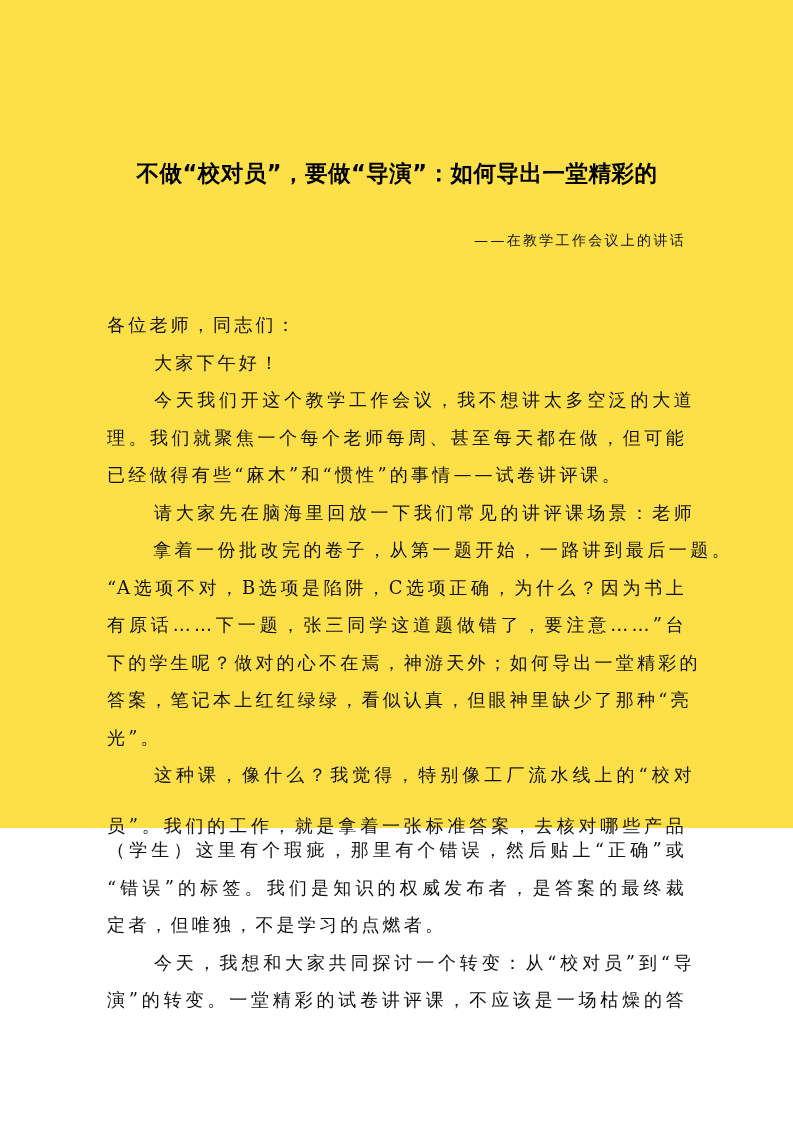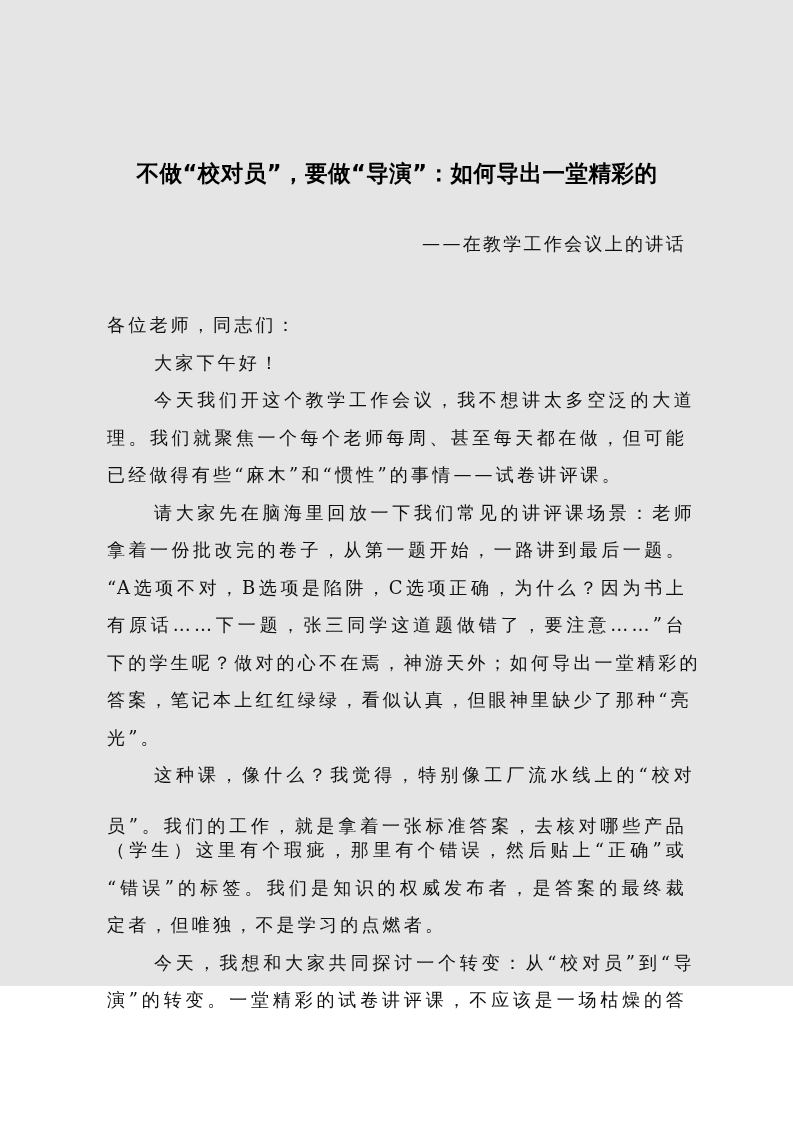--- a/index.html
+++ b/index.html
@@ -1,42 +1,42 @@
 <!DOCTYPE html>
 <html><head>
 <meta charset="utf-8">
 <style>
   html, body { margin: 0; padding: 0; background: #ffffff; }
   body { width: 793px; height: 1122px; position: relative; overflow: hidden;
          font-family: "DejaVu Serif", "Liberation Serif", serif; color: #111; }
-  .page { position: absolute; left: 0; top: 0; width: 793px; height: 986px; background: #e5e5e5; }
+  .page { position: absolute; left: 0; top: 0; width: 793px; height: 828px; background: #fde047; }
   .title { position: absolute; left: 100px; width: 594px; text-align: center;
            font-family: "DejaVu Sans", sans-serif; font-weight: bold; font-size: 22.5px;
            color: #000; letter-spacing: 0.5px; white-space: nowrap; }
-  .subtitle { position: absolute; right: 107px; top: 232px; font-size: 18px;
+  .subtitle { position: absolute; right: 107px; top: 232px; font-size: 14px;
               letter-spacing: 2.3px; white-space: nowrap; }
   .line { position: absolute; left: 107px; width: 580px; font-size: 18px; height: 26px;
           line-height: 26px; white-space: nowrap; letter-spacing: 3.2px; text-align-last: justify; text-align: justify; }
   .line.last { text-align-last: left; }
   .line.indent { left: 154px; width: 541px; }
 </style>
 </head>
 <body>
 
 <div class="page">
   <div class="title" style="top:158px;">不做“校对员”，要做“导演”：如何导出一堂精彩的</div>
   <div class="subtitle">——在教学工作会议上的讲话</div>
   <div id="body-lines">
       <div class="line last" style="top: 312px;">各位老师，同志们：</div>
       <div class="line indent last" style="top: 350px;">大家下午好！</div>
       <div class="line indent" style="top: 387px;">今天我们开这个教学工作会议，我不想讲太多空泛的大道</div>
       <div class="line" style="top: 425px;">理。我们就聚焦一个每个老师每周、甚至每天都在做，但可能</div>
       <div class="line last" style="top: 462px;">已经做得有些“麻木”和“惯性”的事情——试卷讲评课。</div>
       <div class="line indent" style="top: 500px;">请大家先在脑海里回放一下我们常见的讲评课场景：老师</div>
-      <div class="line" style="top: 537px;">拿着一份批改完的卷子，从第一题开始，一路讲到最后一题。</div>
+      <div class="line" style="top: 537px; margin-left: 46px;">拿着一份批改完的卷子，从第一题开始，一路讲到最后一题。</div>
       <div class="line" style="top: 575px;">“A选项不对，B选项是陷阱，C选项正确，为什么？因为书上</div>
       <div class="line" style="top: 612px;">有原话……下一题，张三同学这道题做错了，要注意……”台</div>
       <div class="line" style="top: 650px;">下的学生呢？做对的心不在焉，神游天外；如何导出一堂精彩的</div>
       <div class="line" style="top: 687px;">答案，笔记本上红红绿绿，看似认真，但眼神里缺少了那种“亮</div>
       <div class="line last" style="top: 725px;">光”。</div>
       <div class="line indent" style="top: 762px;">这种课，像什么？我觉得，特别像工厂流水线上的“校对</div>
       <div class="line" style="top: 813px;">员”。我们的工作，就是拿着一张标准答案，去核对哪些产品</div>
       <div class="line" style="top: 837px;">（学生）这里有个瑕疵，那里有个错误，然后贴上“正确”或</div>
       <div class="line" style="top: 875px;">“错误”的标签。我们是知识的权威发布者，是答案的最终裁</div>
       <div class="line last" style="top: 912px;">定者，但唯独，不是学习的点燃者。</div>

